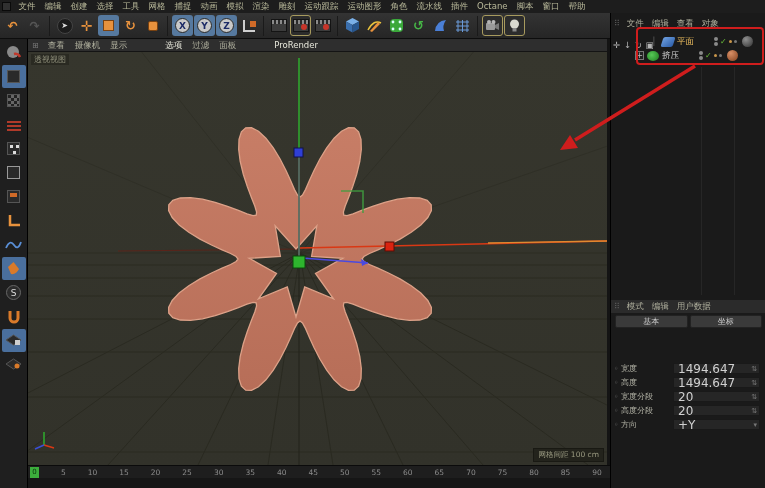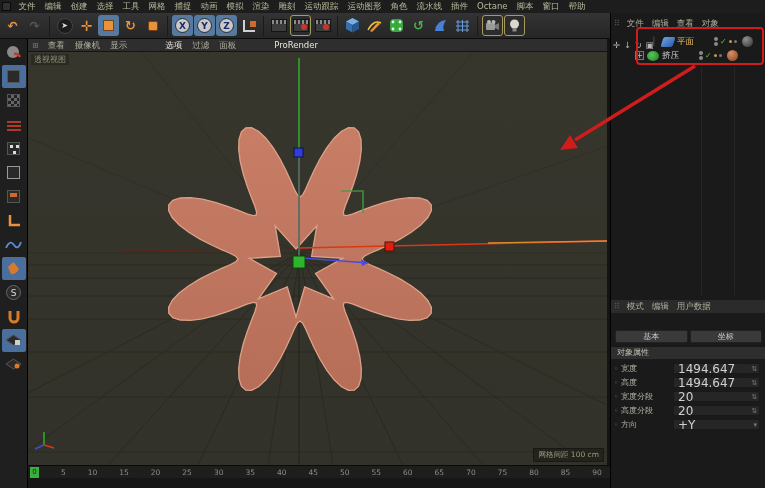--- a/index.html
+++ b/index.html
@@ -75,21 +75,21 @@
   #redbox { position:absolute; left:25px; top:14px; width:128px; height:38px; border:2px solid #cf1d1d; border-radius:4px; z-index:9; pointer-events:none; }
   .vline { position:absolute; top:54px; height:228px; width:1px; background:#262626; }
 
   
   #ammenu { position:absolute; left:0; top:287px; width:100%; height:13px; background:#2b2b2b; display:flex; align-items:center; }
   #ammenu .grip { color:#5a5a5a; font-size:8px; padding:0 3px; }
   #ammenu .amitem { font-size:8.5px; color:#aeae9c; padding:12px 4px; white-space:nowrap; }
   #amtitle { position:absolute; left:0; top:301px; width:100%; height:14px; display:flex; align-items:center; background:#232323; }
   #amtitle .objicon { margin:0 4px 0 6px; }
   #amtitle .ttext { font-size:8.5px; color:#dcdcdc; }
-  .amtabs { position:absolute; left:4px; top:317px; width:147px; height:13px; display:flex; gap:2px; }
+  .amtabs { position:absolute; left:4px; top:302px; width:147px; height:13px; display:flex; gap:2px; }
   .amtab { flex:1; background:#3a3a3a; border:1px solid #222; border-radius:2px; font-size:8px; color:#c8c8c8; text-align:center; line-height:11px; }
   #amsection { position:absolute; left:0; top:334px; width:100%; height:12px; background:#2e2e2e; font-size:8px; color:#c0c0b0; padding-left:6px; line-height:12px; }
   .amrow { position:absolute; left:0; width:100%; height:13px; display:flex; align-items:center; }
   .amrow .pfx { color:#7a7a7a; font-size:8px; width:10px; text-align:center; }
   .amrow .lbl { font-size:8px; color:#b5b5a8; width:52px; }
   .amrow .box { flex:1; margin-right:5px; height:11px; background:#262626; border:1px solid #191919; display:flex; align-items:center; }
   .amrow .val { flex:1; font-size:12px; color:#d0d0d0; padding-left:4px; }
   .amrow .spin { color:#777; font-size:7px; padding-right:2px; }
 
   
@@ -443,21 +443,20 @@
   <div id="ammenu">
     <span class="grip">⠿</span>
     <span class="amitem">模式</span>
     <span class="amitem">编辑</span>
     <span class="amitem">用户数据</span>
   </div>
   <div class="amtabs">
     <span class="amtab">基本</span>
     <span class="amtab">坐标</span>
   </div>
-  <div id="amsection">对象属性</div>
 
   <div class="amrow" style="top:349px;">
     <span class="pfx">◦</span>
     <span class="lbl">宽度</span>
     <span class="box">
         <span class="val">1494.647</span>
         <span class="spin">⇅</span>
       </span>
   </div>
   <div class="amrow" style="top:363px;">

